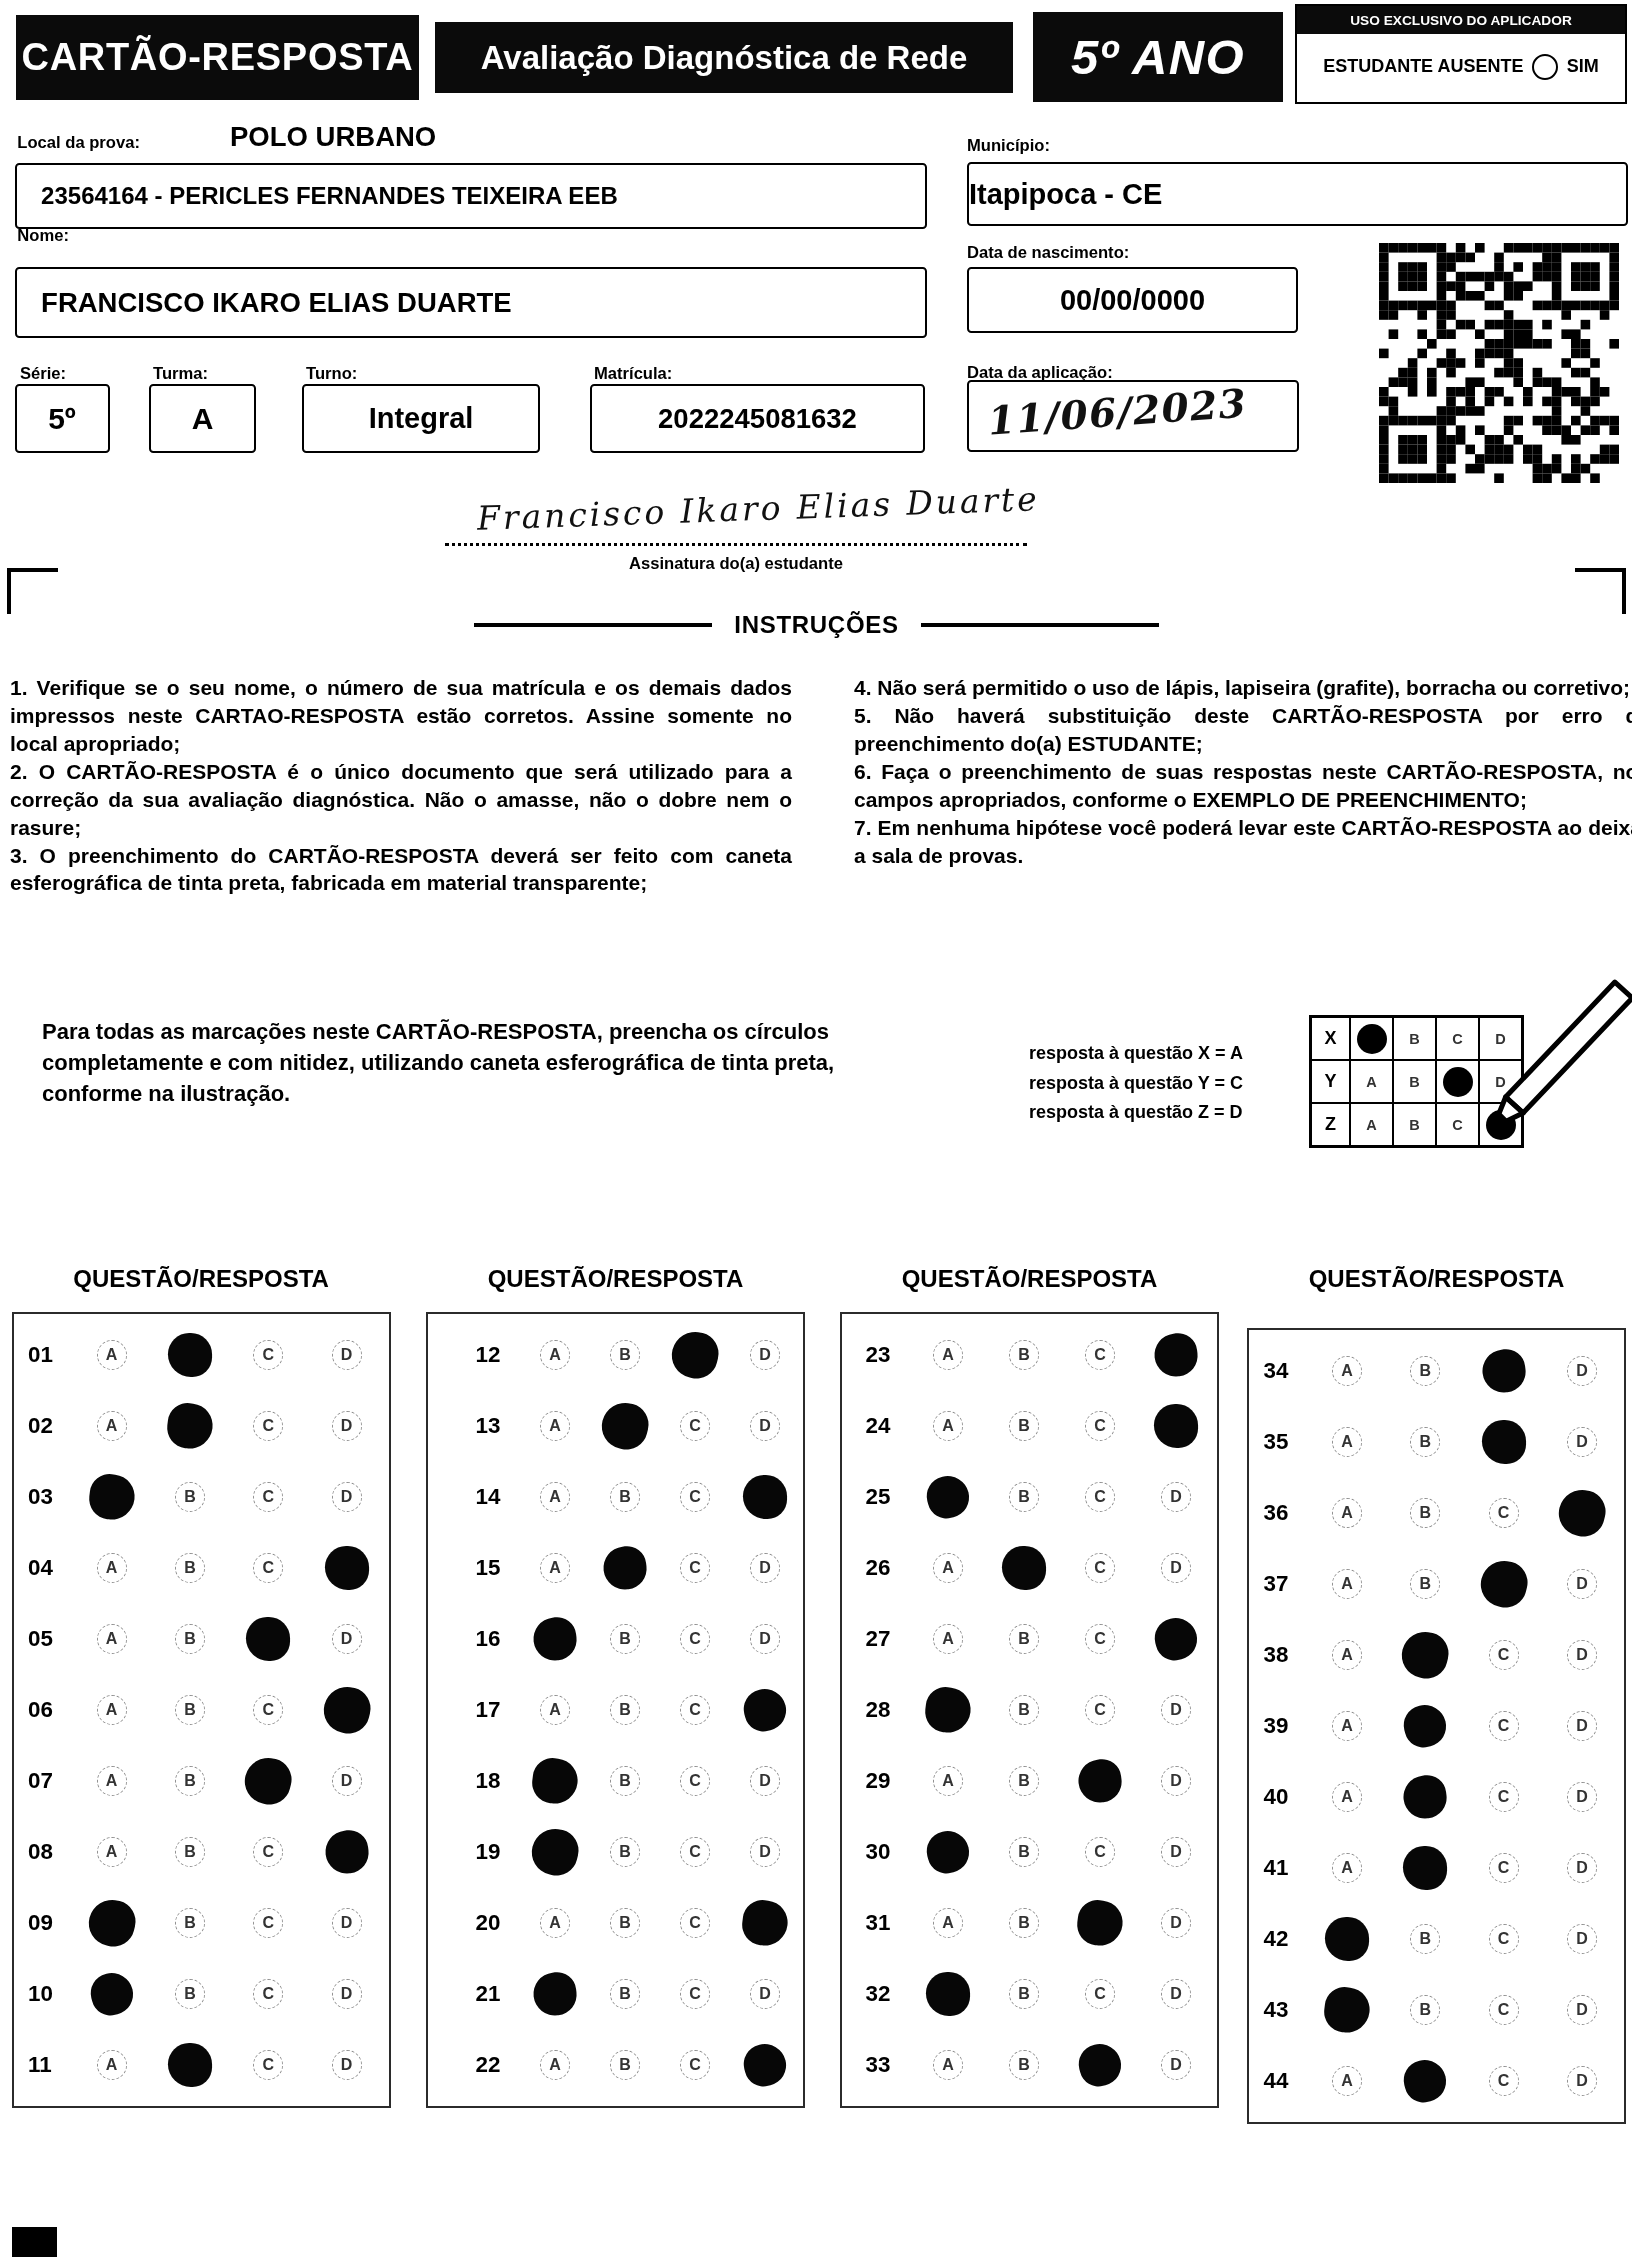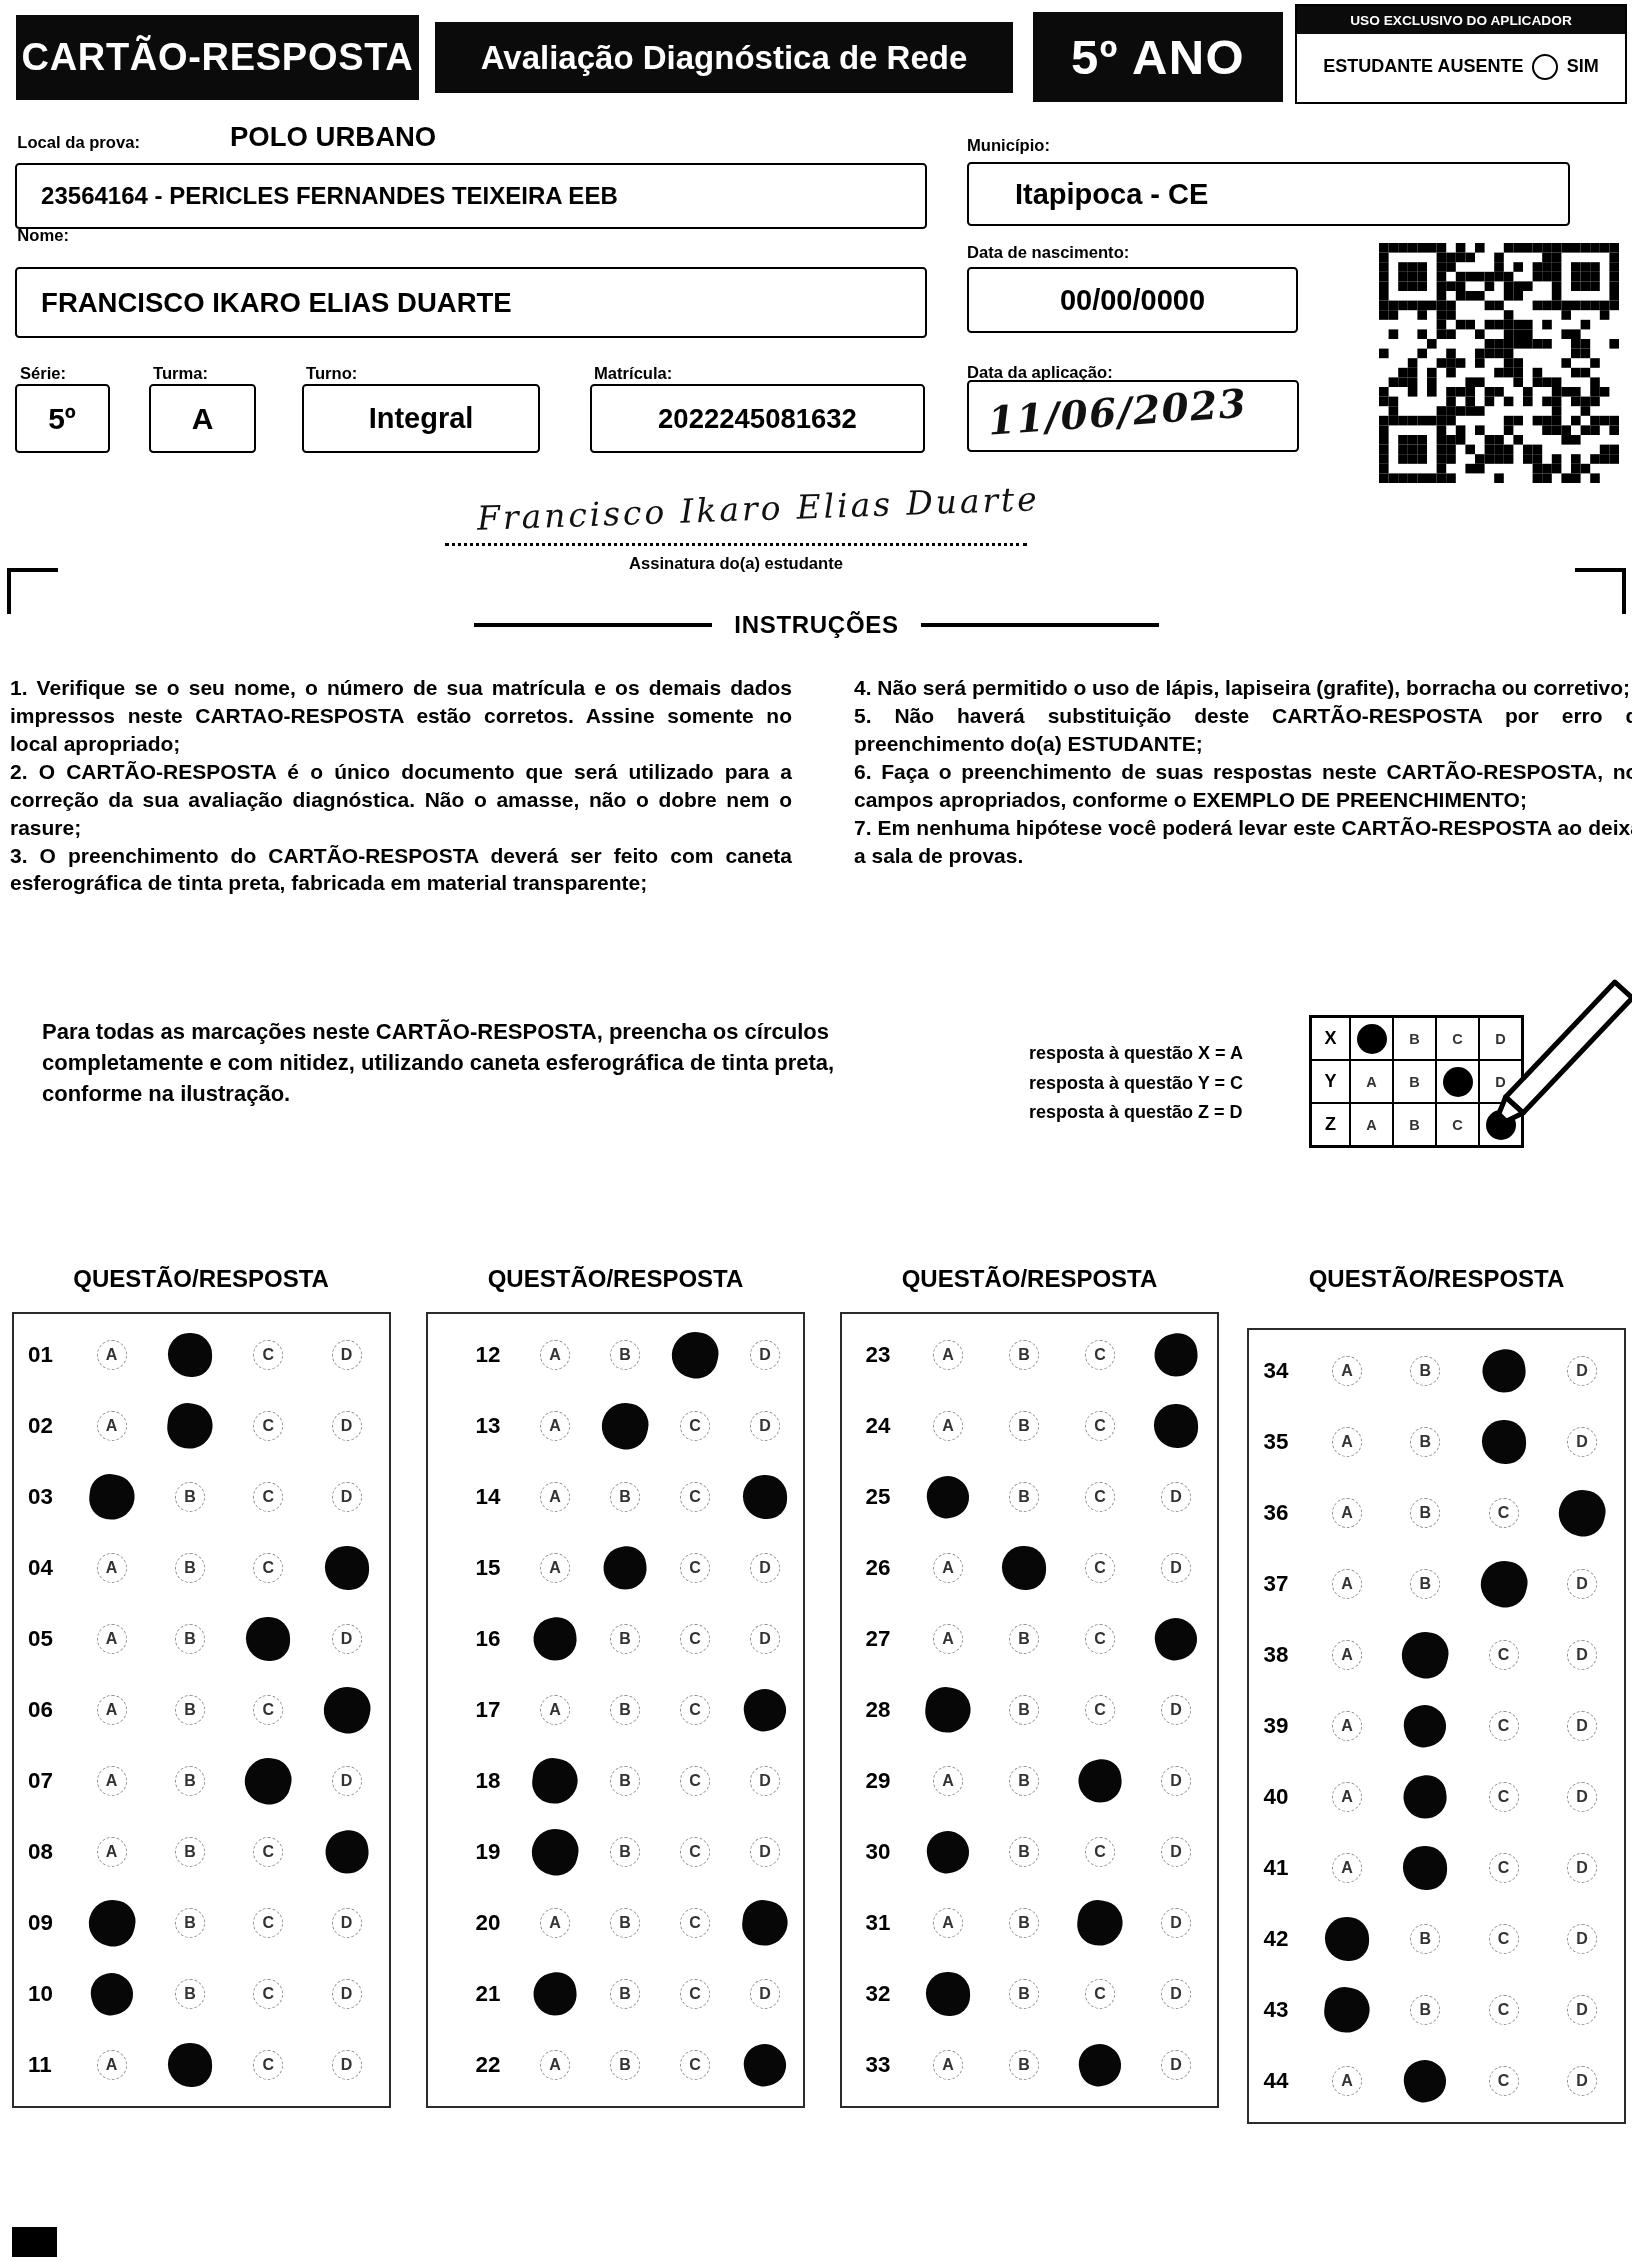--- a/index.html
+++ b/index.html
@@ -3,35 +3,35 @@
 <meta charset="utf-8">
 <style>
   *{box-sizing:border-box;}
   html,body{margin:0;padding:0;background:#d9d9d9;font-family:"Liberation Sans",sans-serif;}
   .page{position:relative;width:1633px;height:2261px;background:#ffffff;color:#000;overflow:hidden;margin:0 auto;}
 
   
   .hdr-box{background:#0b0b0b;color:#fff;display:flex;align-items:center;justify-content:center;font-weight:bold;position:absolute;}
   #hdr-title{left:16px;top:14.5px;width:403px;height:85px;font-size:38px;letter-spacing:0.7px;}
   #hdr-subtitle{left:435px;top:22px;width:578px;height:71px;font-size:33px;}
-  #hdr-grade{left:1033px;top:11.6px;width:250px;height:90px;font-size:49px;letter-spacing:1.4px;}
+  #hdr-grade{left:1033px;top:11.6px;width:250px;height:90px;font-size:49px;letter-spacing:1.4px;font-style:italic;}
   #aplicador-box{position:absolute;left:1295px;top:4.3px;width:332px;height:100px;border:2.9px solid #000;background:#fff;}
   #aplicador-bar{height:27.5px;background:#0b0b0b;color:#fff;font-weight:bold;font-size:13.7px;display:flex;align-items:center;justify-content:center;}
   .absent-row{height:66px;display:flex;align-items:center;justify-content:center;gap:8.7px;font-weight:bold;font-size:18px;}
   .absent-circle{width:26px;height:26px;border:2.9px solid #000;border-radius:50%;display:inline-block;}
 
   
   .flabel{position:absolute;font-weight:bold;font-size:16.6px;}
   .fvalue-plain{position:absolute;font-weight:bold;font-size:27.5px;}
   .fbox{position:absolute;border:2.9px solid #000;border-radius:4.3px;background:#fff;display:flex;align-items:center;font-weight:bold;}
   #local-label{left:17.3px;top:133px;}
   #local-value{left:230px;top:121px;}
   #school-box{left:14.5px;top:163px;width:912px;height:66px;font-size:24px;padding-left:24.6px;}
   #municipio-label{left:967px;top:136px;}
-  #municipio-box{left:967px;top:162px;width:603px;height:64px;font-size:29px;padding-left:46px;}
+  #municipio-box{left:967px;top:162px;width:661px;height:64px;font-size:29px;}
   #nome-label{left:17.3px;top:226px;}
   #nome-box{left:14.5px;top:267px;width:912px;height:71px;font-size:27.5px;padding-left:24.6px;}
   #nasc-label{left:967px;top:243px;}
   #nasc-box{left:967px;top:267px;width:331px;height:66px;font-size:29px;justify-content:center;}
   #qr-code{position:absolute;left:1379px;top:243px;width:240px;height:240px;}
   #serie-label{left:20px;top:364px;}
   #serie-box{left:14.5px;top:384px;width:95px;height:69px;font-size:30px;justify-content:center;}
   #turma-label{left:153px;top:364px;}
   #turma-box{left:149px;top:384px;width:107px;height:69px;font-size:30px;justify-content:center;}
   #turno-label{left:306px;top:364px;}

